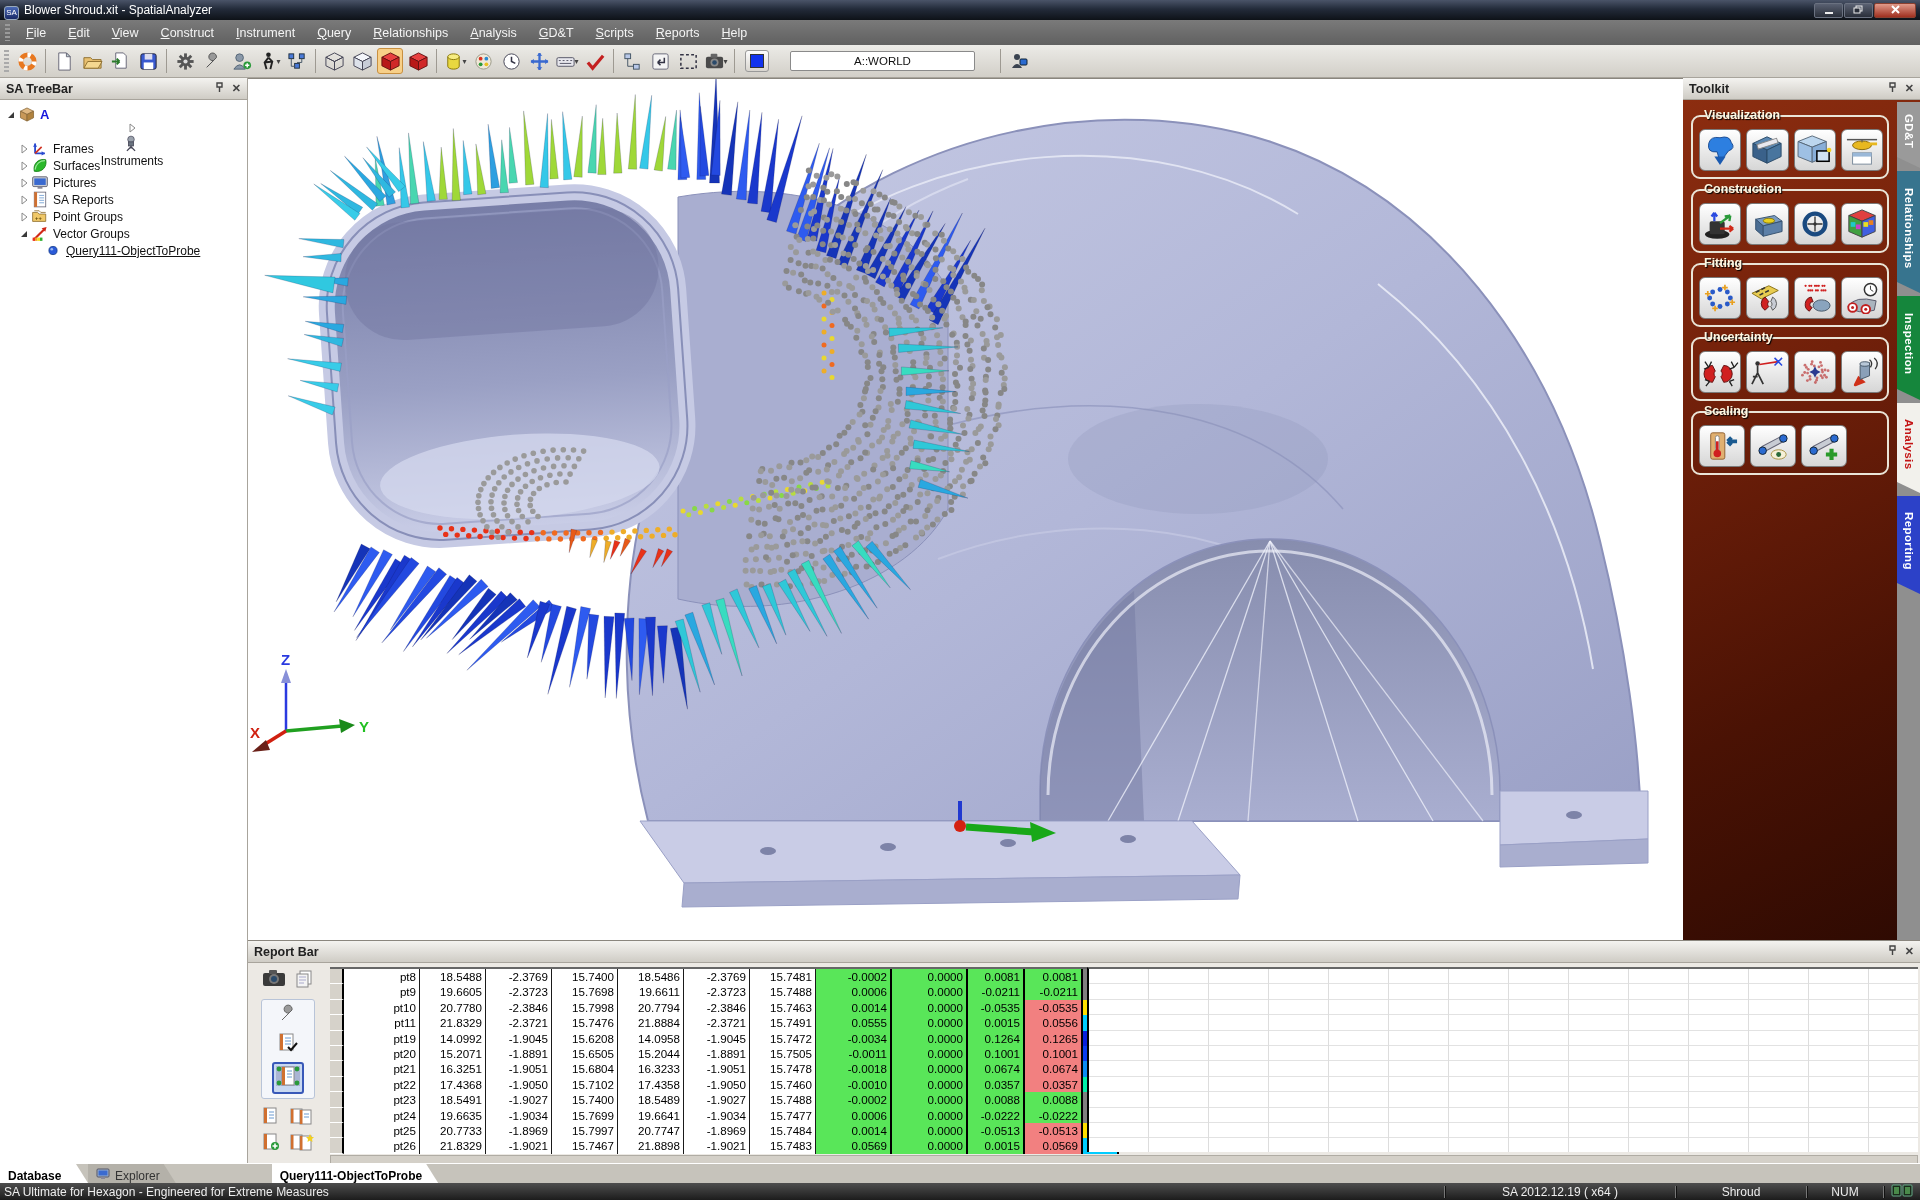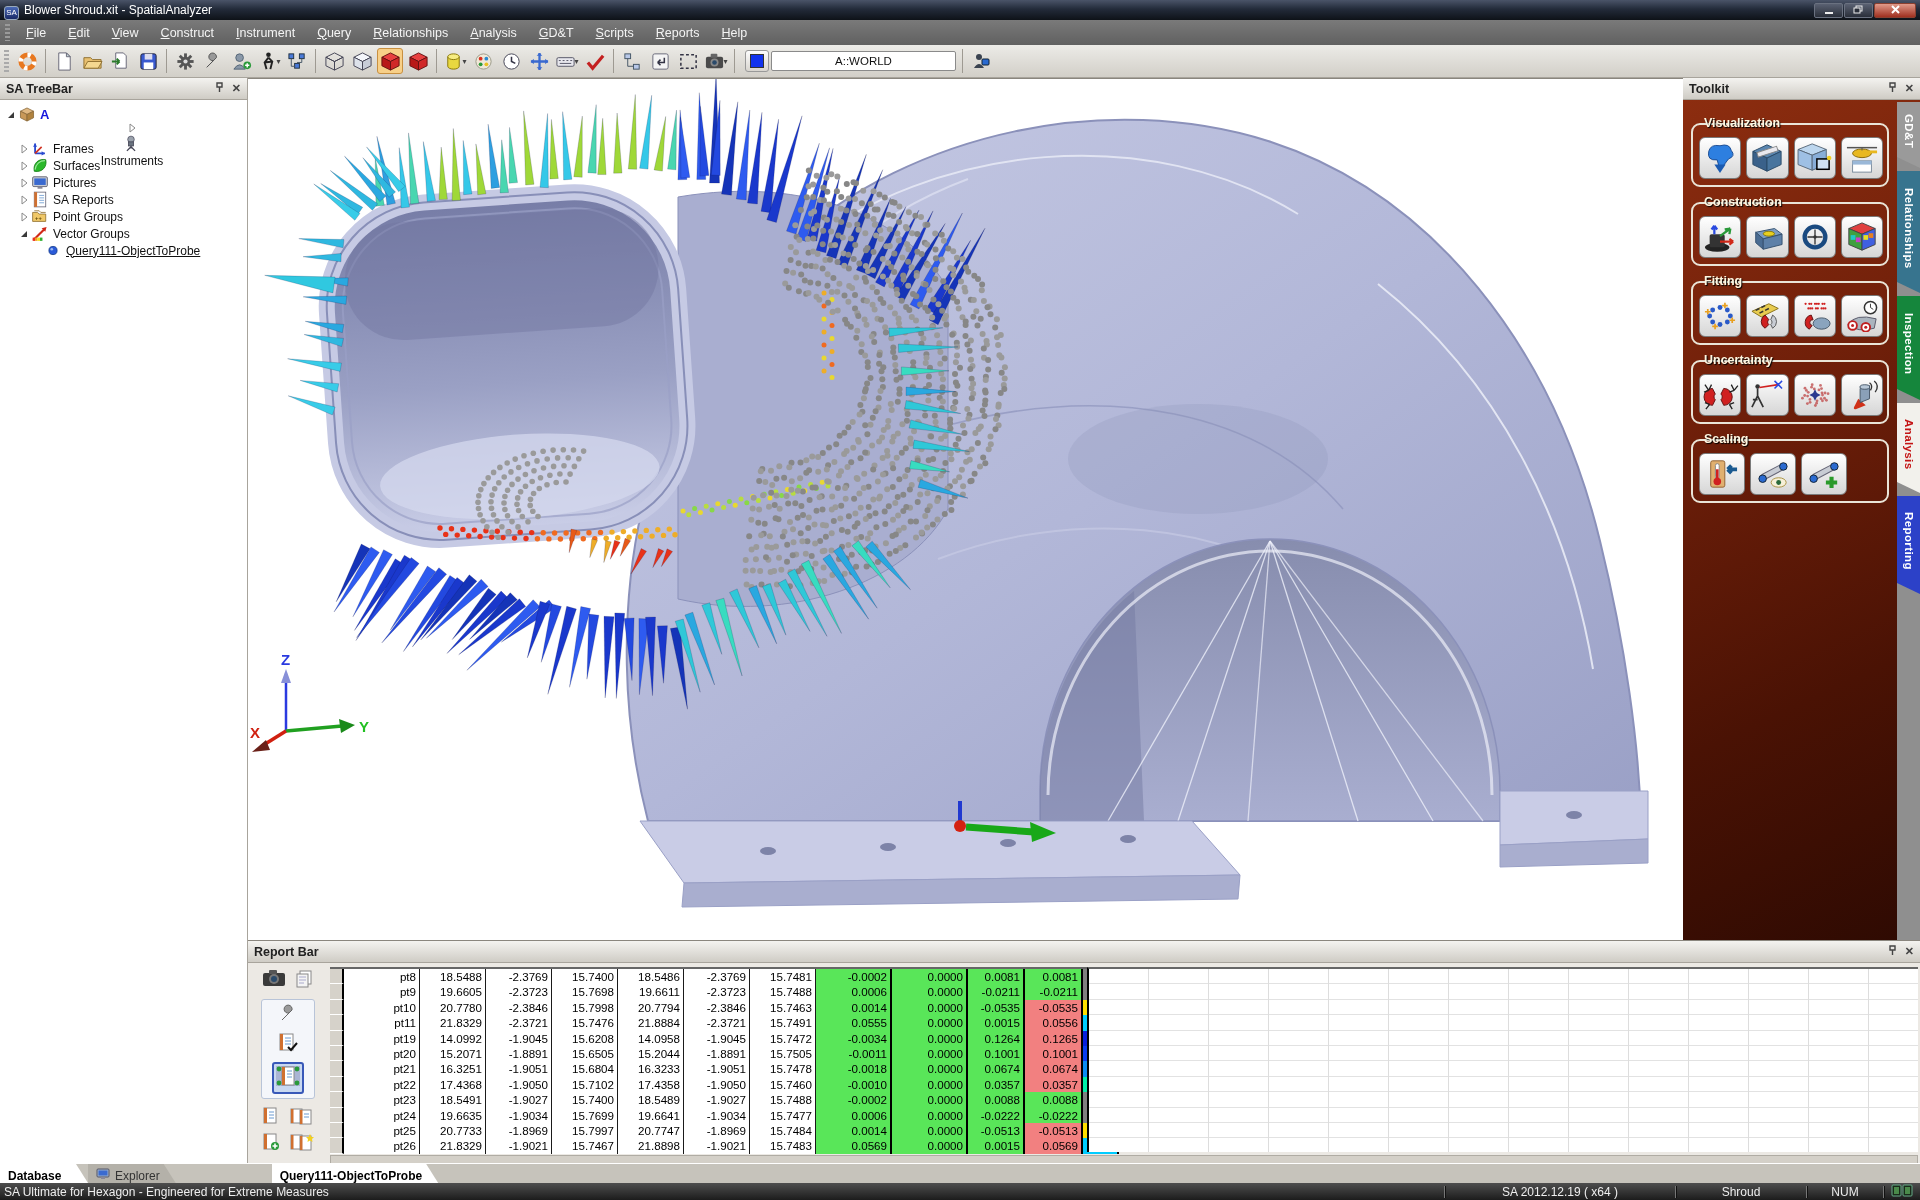--- a/index.html
+++ b/index.html
@@ -19,21 +19,21 @@
 .mitem{padding:3px 11px;cursor:default}
 .mitem u{text-decoration:underline}
 
 
 .toolbar{position:absolute;left:0;top:45px;width:1920px;height:33px;background:linear-gradient(#ecebe7,#d2cfc8);display:flex;align-items:center;border-bottom:1px solid #a8a49c}
 .tgrip{width:5px;height:22px;margin:0 4px;background:repeating-linear-gradient(to bottom,#aaa 0 2px,transparent 2px 4px)}
 .tbtn{width:26px;height:26px;display:flex;align-items:center;justify-content:center;border-radius:3px;margin:0 1px}
 .tbtn.active{background:#f8d088;border:1px solid #c89040}
 .tsep{width:1px;height:24px;background:#9e9a92;margin:0 4px}
 .tdrop{font-size:8px;color:#444;margin-left:-2px}
-.combo{width:185px;height:20px;background:#fff;border:1px solid #8a8a8a;border-radius:2px;font-size:11.5px;display:flex;align-items:center;justify-content:center;color:#111;margin:0 2px}
+.combo{width:185px;height:20px;background:#fff;border:1px solid #8a8a8a;border-radius:2px;font-size:11.5px;display:flex;align-items:center;justify-content:center;color:#111;margin:0 21px}
 .swatch-btn{width:24px;height:22px;background:linear-gradient(#fdfdfd,#d8d5cf);border:1px solid #999;border-radius:3px;display:flex;align-items:center;justify-content:center;margin-left:6px}
 .swatch-blue{width:14px;height:14px;background:#1133ee;border:1px solid #333}
 
 
 .ptitle{height:22px;background:linear-gradient(#f4f3f0,#cfccc5);border-bottom:1px solid #a8a49c;display:flex;align-items:center;font-size:12.5px;font-weight:bold;color:#222;padding:0 6px}
 .ptools{margin-left:auto;display:flex;align-items:center;gap:8px;color:#444;font-size:11px}
 
 
 .treebar{position:absolute;left:0;top:78px;width:248px;height:1085px;background:#fff;border-right:1px solid #a8a49c}
 .tree{padding:6px 0 0 4px;font-size:12px;color:#111}
@@ -43,21 +43,21 @@
 .tlabel{padding:0 2px}
 .tlabel.rootA{color:#1515dd;font-weight:bold;font-size:13px}
 .tlabel.link{text-decoration:underline}
 
 
 .viewport{position:absolute;left:248px;top:78px;width:1435px;height:862px;background:#fff;border-top:1px solid #8a867e}
 
 
 .toolkit{position:absolute;left:1683px;top:78px;width:237px;height:862px;background:linear-gradient(155deg,#8e2e10 0%,#71200a 35%,#4a1204 70%,#2e0a02 100%)}
 .tk-body{position:absolute;left:0;top:22px;width:214px;bottom:0;padding-top:8px}
-.tk-sec{border:2px solid #eae5d8;border-radius:9px;margin:15px 8px 10px 8px;padding:2px 4px 6px 4px;position:relative}
+.tk-sec{border:2px solid #eae5d8;border-radius:9px;margin:7px 8px 10px 8px;padding:2px 4px 6px 4px;position:relative}
 .tk-leg{position:absolute;top:-9px;left:8px;background:transparent;font-size:12.5px;font-weight:bold;color:#fff6e0;text-shadow:1px 1px 1px #000;padding:0 3px}
 .tk-row{display:flex;gap:5px;margin-top:10px;padding-left:2px}
 .tk-btn{width:46px;height:42px;background:linear-gradient(#ffffff,#d6d6d6);border:1px solid #7a7a7a;border-radius:6px;display:flex;align-items:center;justify-content:center}
 .side-tabs{position:absolute;right:0;top:24px;width:23px;bottom:0;background:#8f8f8f;display:flex;flex-direction:column}
 .stab{writing-mode:vertical-rl;display:flex;align-items:center;justify-content:center;font-size:11.5px;font-weight:bold;margin-bottom:3px;clip-path:polygon(0 0,100% 0,100% 100%,0 calc(100% - 11px));padding:8px 0 16px 0;letter-spacing:.4px}
 
 
 .reportbar{position:absolute;left:248px;top:940px;width:1672px;height:223px;background:#ece9e4;border-top:1px solid #8a867e}
 .rb-content{position:absolute;left:0;top:22px;right:0;bottom:0}
 .rb-icons{position:absolute;left:0;top:0;width:80px;bottom:0;display:flex;flex-direction:column;align-items:center;padding-top:6px}

